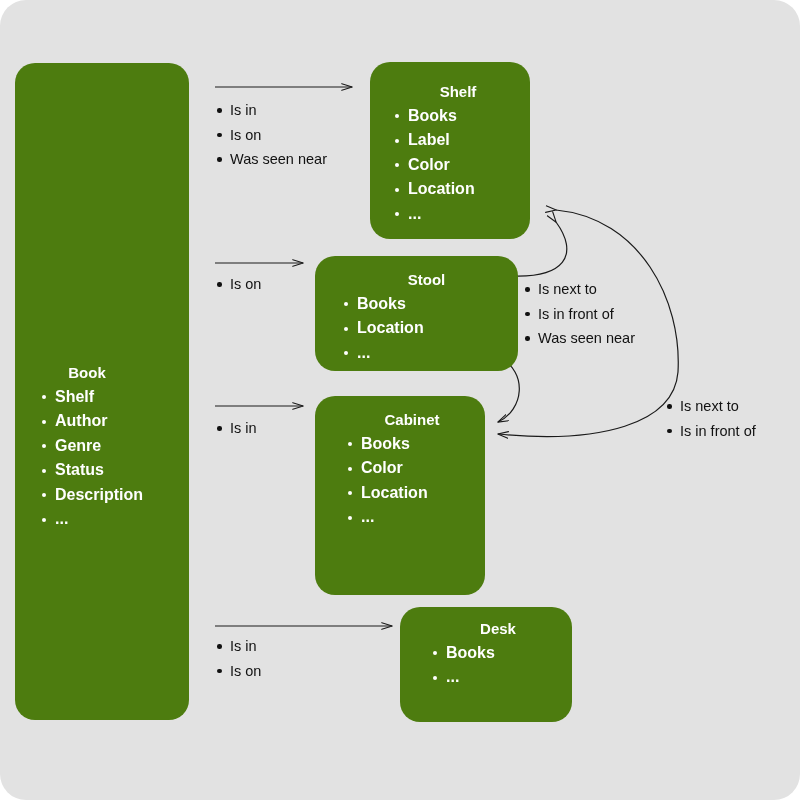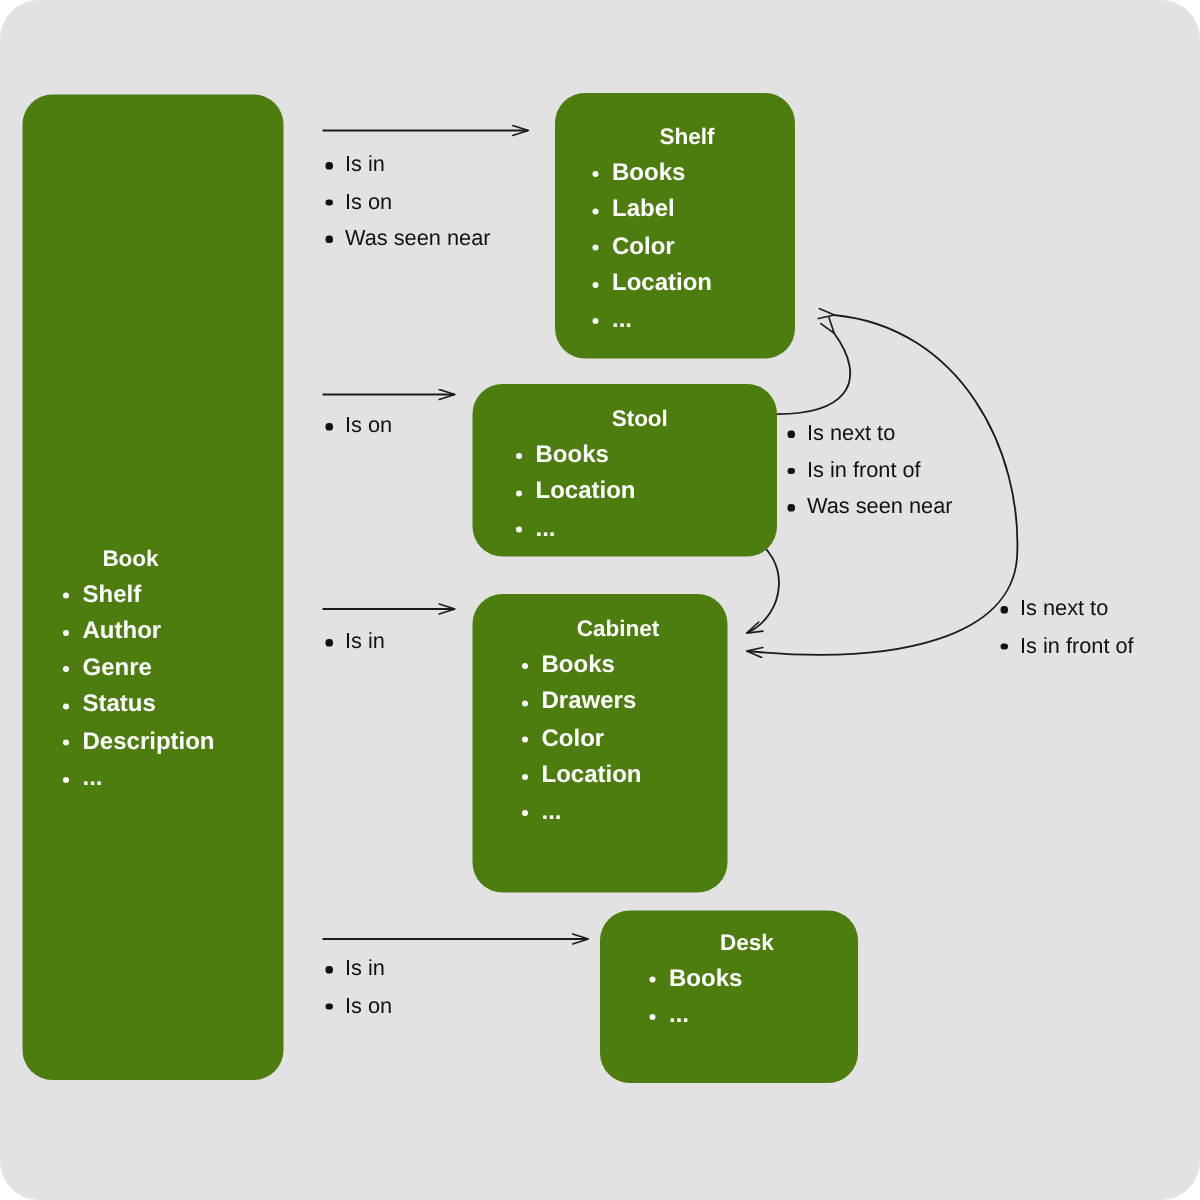--- a/index.html
+++ b/index.html
@@ -192,21 +192,20 @@
         <li class="ellipsis">...</li>
       </ul>
     </div>
   </div>
 
   <div class="box" id="box-cabinet">
     <div class="inner">
       <div class="box-title">Cabinet</div>
       <ul>
         <li>Books</li>
-        <li>Drawers</li>
         <li>Color</li>
         <li>Location</li>
         <li class="ellipsis">...</li>
       </ul>
     </div>
   </div>
 
   <div class="box" id="box-desk">
     <div class="inner">
       <div class="box-title">Desk</div>

